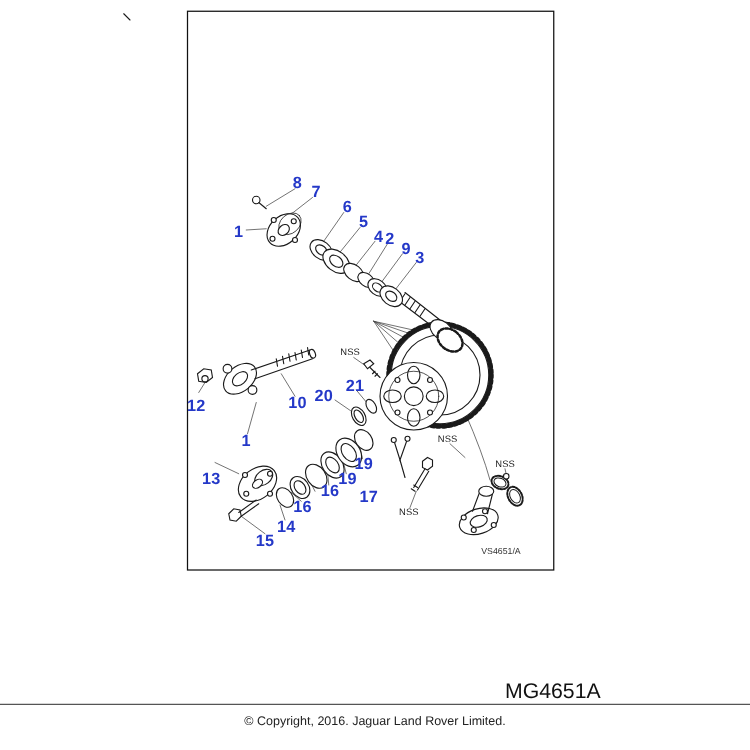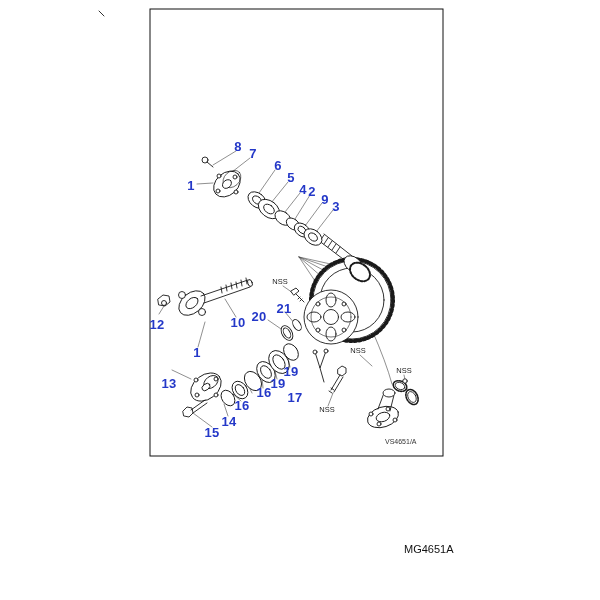--- a/index.html
+++ b/index.html
@@ -16,22 +16,22 @@
     letter-spacing:0.2px;
   }
   .nss-label {
     position:absolute; transform:translate(-50%,-50%);
     color:#1c1c1c; font-size:7.5px; line-height:1;
   }
   .drawing-ref {
     position:absolute; left:385px; top:438px; font-size:7px; color:#333;
   }
   .figure-code {
-    position:absolute; left:404px; top:543px; width:68px; text-align:left;
-    font-size:11px; color:#111;
+    position:absolute; left:404px; top:543px; width:68px; text-align:center;
+    font-size:17px; color:#111;
   }
   .footer {
     position:absolute; left:0; right:0; top:563px;
     border-top:1px solid #555; text-align:center;
     font-size:10px; color:#222; padding-top:8px;
   }
 </style>
 </head>
 <body>
 
@@ -231,13 +231,16 @@
       <div class="nss-label" style="left: 280px; top: 282px;">NSS</div>
       <div class="nss-label" style="left: 358px; top: 351px;">NSS</div>
       <div class="nss-label" style="left: 404px; top: 371px;">NSS</div>
       <div class="nss-label" style="left: 327px; top: 410px;">NSS</div>
     </div>
 
   <div class="drawing-ref">VS4651/A</div>
 
   <div class="figure-code">MG4651A</div>
 
+  <div class="footer">
+    <span>© Copyright, 2016. Jaguar Land Rover Limited.</span>
+  </div>
 </div>
 
 </body></html>

